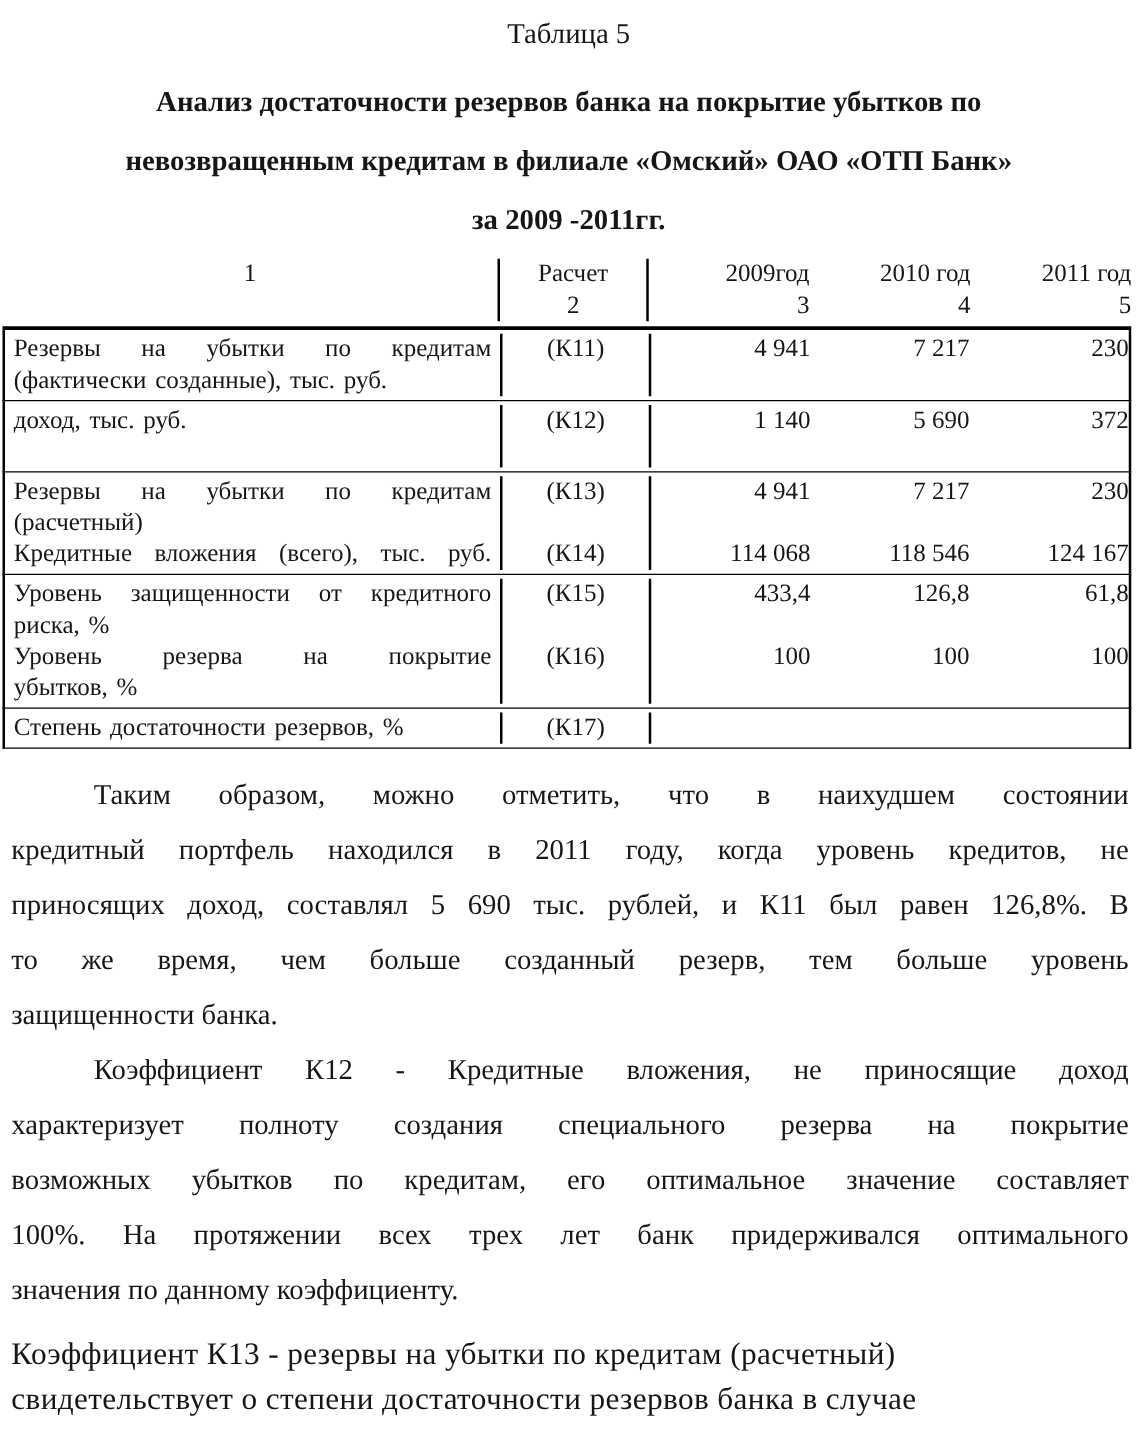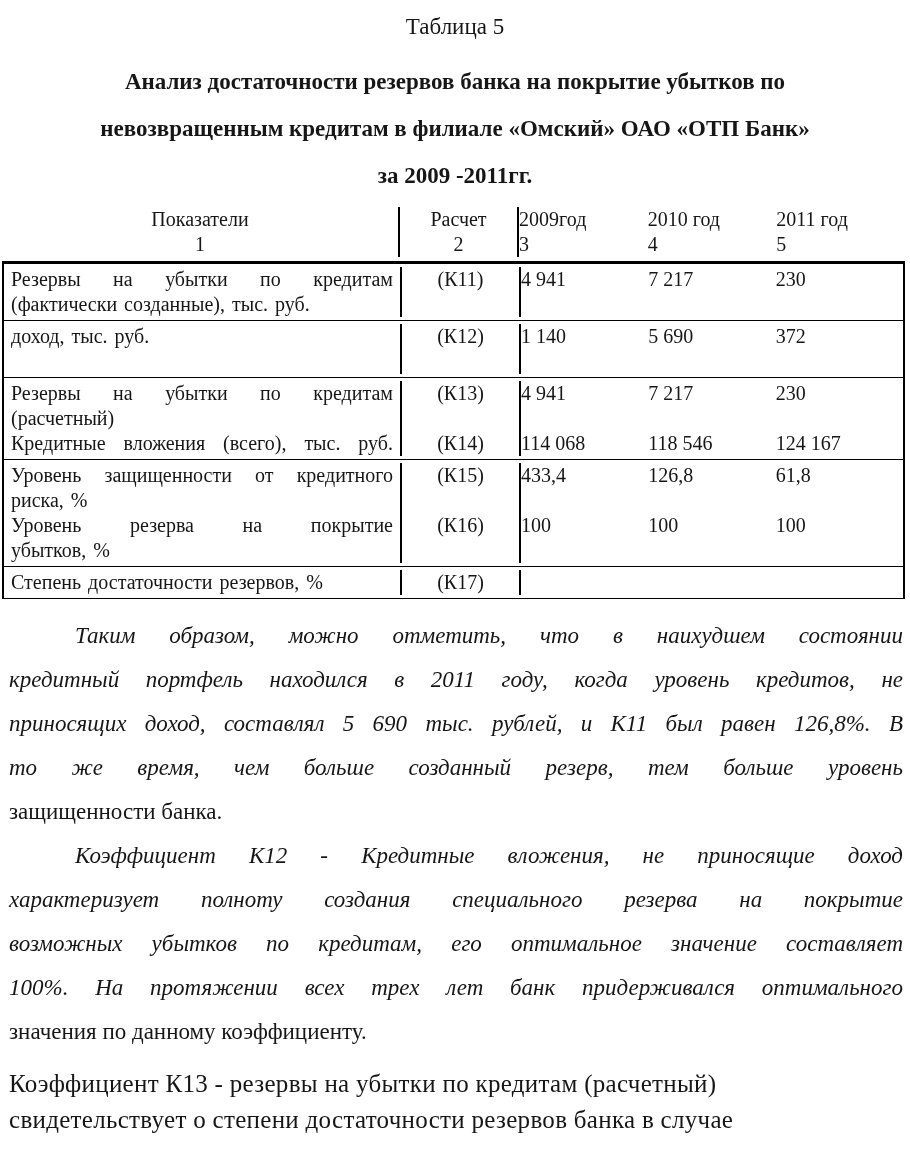--- a/index.html
+++ b/index.html
@@ -33,21 +33,21 @@
   .fin-table {
     margin: 5px 0 0 2px;
     width: 903px;
     font-size: 20px;
   }
   .t-row { display: flex; box-sizing: border-box; }
   .t-row > div { box-sizing: border-box; }
   .c1 { width: 398px; border-right: 2px solid #000; padding: 0 7px; }
   .c2 { width: 119px; border-right: 2px solid #000; text-align: center; }
   .years { flex: 1; display: flex; }
-  .cy { flex: 1; text-align: left; }
+  .cy { flex: 1; text-align: right; }
   .ln { line-height: 25px; min-height: 25px; }
   .c1 .ln { word-spacing: 2px; }
   .c1 .ln.j { text-align: justify; text-align-last: justify; word-spacing: normal; }
 
   .t-row.t-header {
     border-bottom: 3px solid #000;
     padding: 3px 0 4px 0;
   }
   .t-header .c1 { text-align: center; }
 
@@ -58,39 +58,38 @@
     padding: 3px 0;
   }
 
   
   .body-text {
     margin-top: 15px;
     padding: 0 7px 0 9px;
     font-size: 23px;
   }
   .para .pline { line-height: 44px; }
-  .para .pline.j { text-align: justify; text-align-last: justify; font-style: italic; }
+  .para .pline.j { text-align: justify; text-align-last: justify; }
   .para .pline.first-indent { text-indent: 66px; }
   .para[data-name="paragraph-k13"] { margin-top: 12px; font-size: 25px; letter-spacing: 0.3px; }
   .para[data-name="paragraph-k13"] .pline { line-height: 36px; }
 </style>
 </head>
 <body>
 
 <div class="doc" data-name="document-page">
   <div class="table-label" data-name="table-label">Таблица 5</div>
   <div class="doc-title" data-name="document-title">
       <div class="title-line" data-name="title-line">Анализ  достаточности резервов банка на покрытие убытков по</div>
       <div class="title-line" data-name="title-line">невозвращенным кредитам в филиале «Омский» ОАО «ОТП Банк»</div>
       <div class="title-line" data-name="title-line">за 2009 -2011гг.</div>
     </div>
   <div class="fin-table" data-name="reserves-table">
       <div class="t-row t-header" data-name="table-header-row">
         <div class="c1" data-name="header-cell-indicator">
-          <div class="ln" data-name="header-line">Показатели</div>
           <div class="ln" data-name="header-line">1</div>
         </div>
         <div class="c2" data-name="header-cell-calc">
           <div class="ln" data-name="header-line">Расчет</div>
           <div class="ln" data-name="header-line">2</div>
         </div>
         <div class="years" data-name="header-years-group">
           <div class="cy" data-name="header-cell-year">
             <div class="ln" data-name="header-line">2009год</div>
             <div class="ln" data-name="header-line">3</div>

